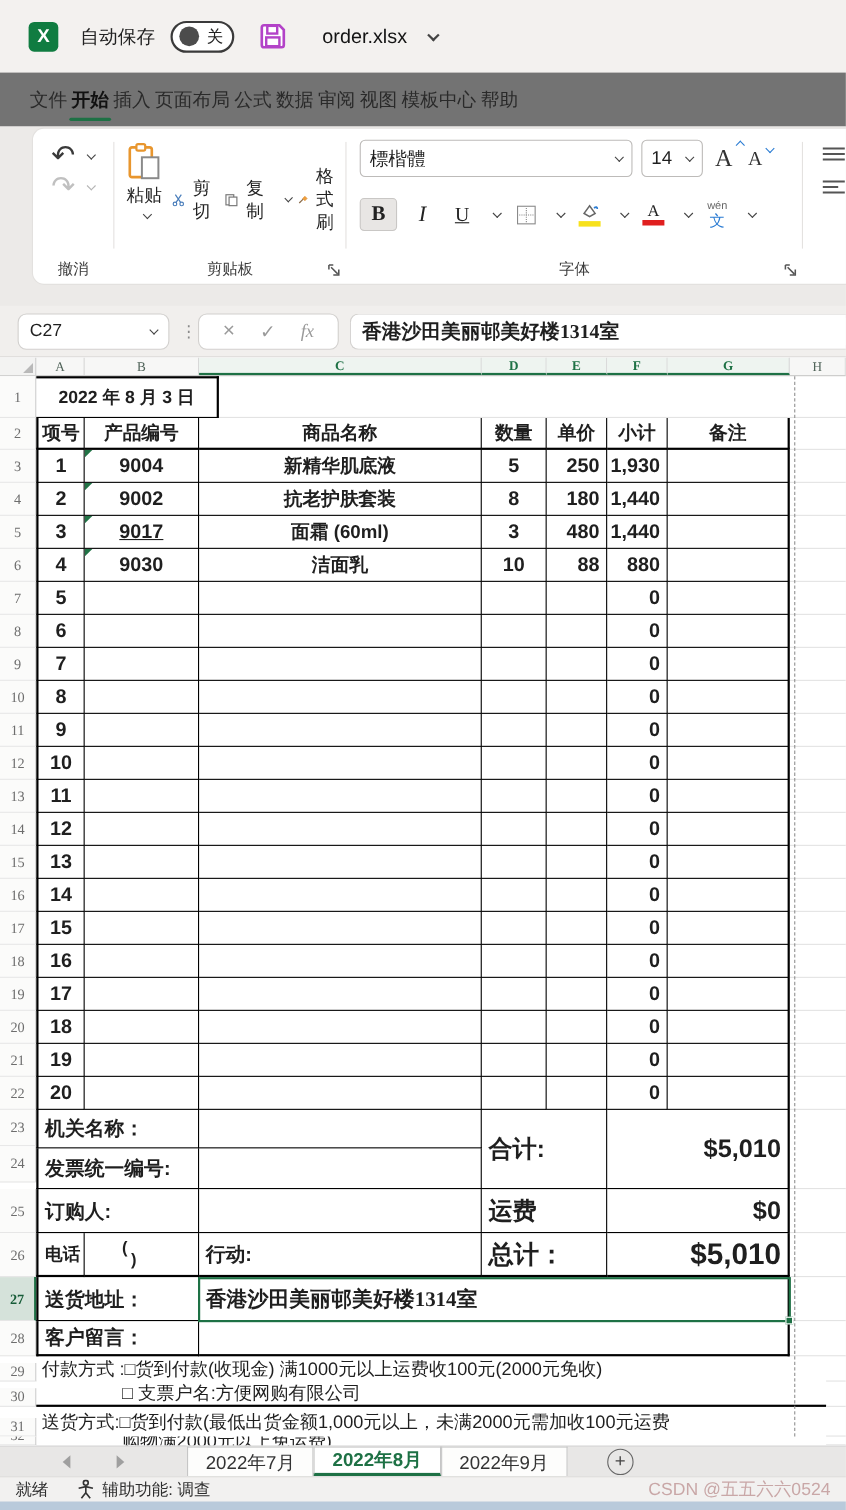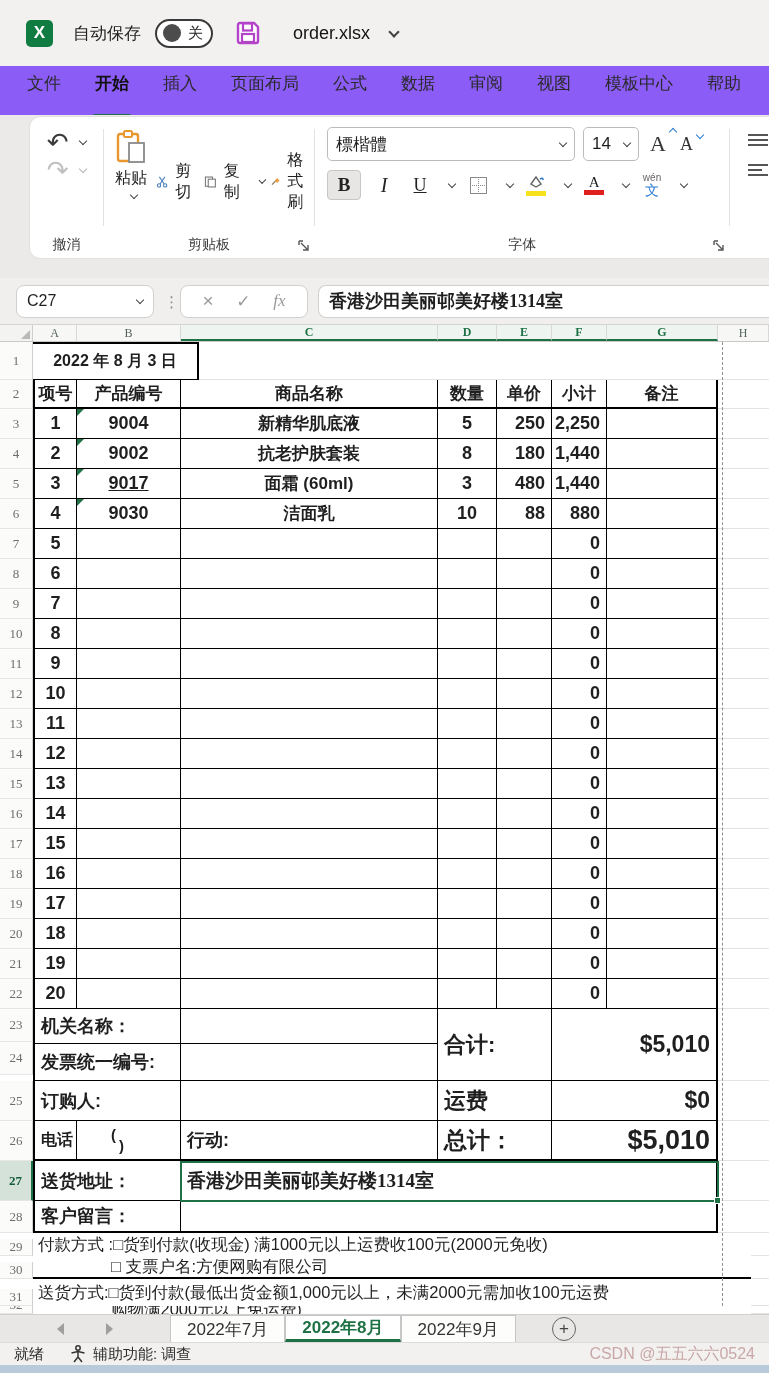--- a/index.html
+++ b/index.html
@@ -19,21 +19,21 @@
   .save-ic { margin-left:8px; }
   .filename { font-size:18px; color:#141414; margin-left:18px; }
   .chev { display:inline-block; width:8px; height:8px; border-right:2px solid #444; border-bottom:2px solid #444;
     transform:rotate(45deg); margin-left:6px; margin-bottom:3px; }
   .chev.small { width:6px; height:6px; border-width:1.5px; }
   .chev.gray { border-color:#b5b5b5; }
   .chev.blue { border-color:#2b7cd3; }
   .chev.up { transform:rotate(-135deg); margin-bottom:-2px; }
 
   
-  .menubar { height:49px; display:flex; padding-left:25px; gap:30px; background:#8b5cf6; }
+  .menubar { height:49px; display:flex; align-items:center; padding-left:25px; background:#737373; }
   .menu-item { font-size:17px; color:#2a2a2a; position:relative; padding:6px 2px; cursor:default; white-space:nowrap; }
   .menu-item.active { font-weight:bold; color:#111; }
   .menu-item.active:after { content:""; position:absolute; left:0; right:0; bottom:-2px; height:3px; background:#1e7145; border-radius:2px; }
 
   
   .ribbon-wrap { height:163px; background:#eceae8; position:relative; }
   .ribbon { position:absolute; left:30px; right:-12px; top:2px; bottom:20px; background:#fff;
     border-radius:10px; box-shadow:0 0 0 1px #e3e1df; display:flex; padding:8px 0 26px 0; }
   .rgroup { position:relative; display:flex; }
   .vdiv { width:1px; background:#e4e2e0; margin:4px 0 6px 0; }
@@ -41,21 +41,21 @@
   .launcher { position:absolute; bottom:-20px; right:4px; }
   .undo-g { width:76px; flex-direction:column; align-items:center; gap:6px; padding-top:6px; }
   .undo-row { display:flex; align-items:center; gap:6px; }
   .u-arrow { font-size:26px; line-height:22px; color:#3a3a3a; font-family:"DejaVu Sans", sans-serif; }
   .u-arrow.disabled { color:#c0c0c0; }
   .clip-g { width:210px; padding:2px 6px 0 10px; gap:8px; }
   .paste-col { display:flex; flex-direction:column; align-items:center; gap:3px; width:64px; padding-top:2px; }
   .paste-label { font-size:16px; color:#222; }
   .clip-col { display:flex; flex-direction:row; gap:7px; padding-top:4px; }
   .clip-item { display:flex; align-items:center; gap:7px; font-size:16px; color:#222; }
-  .font-g { width:430px; flex-direction:column; padding:2px 8px 0 12px; gap:9px; }
+  .font-g { width:430px; flex-direction:column; padding:2px 8px 0 12px; gap:19px; }
   .font-row1 { display:flex; align-items:center; gap:8px; }
   .fname-box { width:248px; height:34px; border:1px solid #bdbbb9; border-radius:5px; display:flex; align-items:center;
     padding:0 8px; font-size:17px; justify-content:space-between; }
   .fsize-box { width:56px; height:34px; border:1px solid #bdbbb9; border-radius:5px; display:flex; align-items:center;
     padding:0 8px; font-size:17px; justify-content:space-between; }
   .fbig { font-size:22px; color:#333; font-family:"Liberation Serif", serif; position:relative; padding:0 3px; }
   .fbig .caret { position:absolute; top:-2px; right:-7px; }
   .font-row2 { display:flex; align-items:center; gap:10px; }
   .fbtn { min-width:26px; height:30px; display:flex; align-items:center; justify-content:center; font-size:19px; color:#222; }
   .fbtn.bold-act { background:#e8e6e4; border:1px solid #c9c7c5; border-radius:4px; width:34px; font-weight:bold; }
@@ -337,21 +337,21 @@
           <div class="c cen botb wG outr" style="font-size: 17px;">备注</div>
           <div class="hfill"></div>
         </div>
         <div class="r" style="height: 30px;">
           <div class="rh">3</div>
           <div class="c cen first wA" style="font-size: 18px;">1</div>
           <div class="c cen wB tri" style="font-size: 18px;">9004</div>
           <div class="c cen wC" style="font-size: 17px;">新精华肌底液</div>
           <div class="c cen wD" style="font-size: 18px;">5</div>
           <div class="c rgt wE" style="font-size: 18px;">250</div>
-          <div class="c rgt wF" style="font-size: 18px;">2,250</div>
+          <div class="c rgt wF" style="font-size: 18px;">1,930</div>
           <div class="c outr wG"></div>
           <div class="hfill"></div>
         </div>
         <div class="r" style="height: 30px;">
           <div class="rh">4</div>
           <div class="c cen first wA" style="font-size: 18px;">2</div>
           <div class="c cen wB tri" style="font-size: 18px;">9002</div>
           <div class="c cen wC" style="font-size: 17px;">抗老护肤套装</div>
           <div class="c cen wD" style="font-size: 18px;">8</div>
           <div class="c rgt wE" style="font-size: 18px;">180</div>

